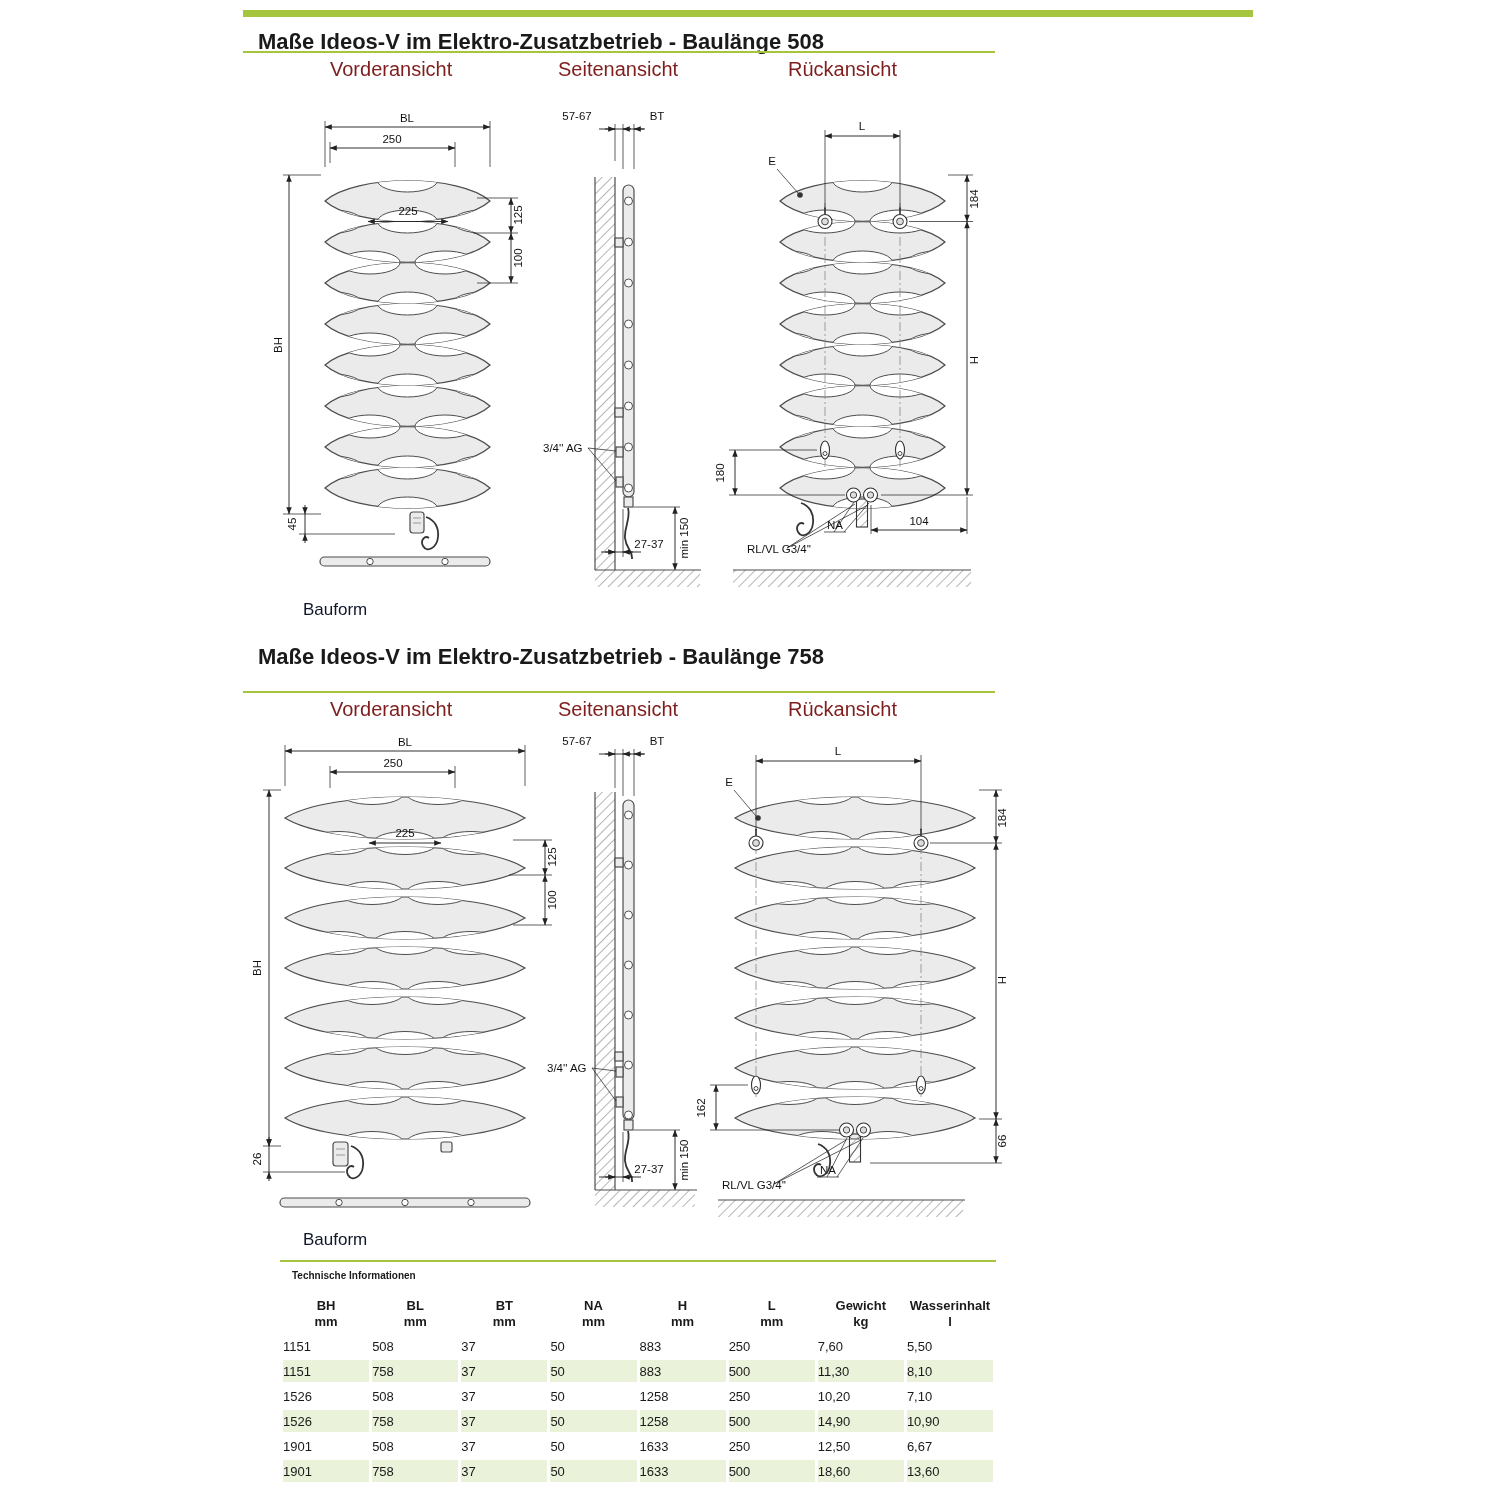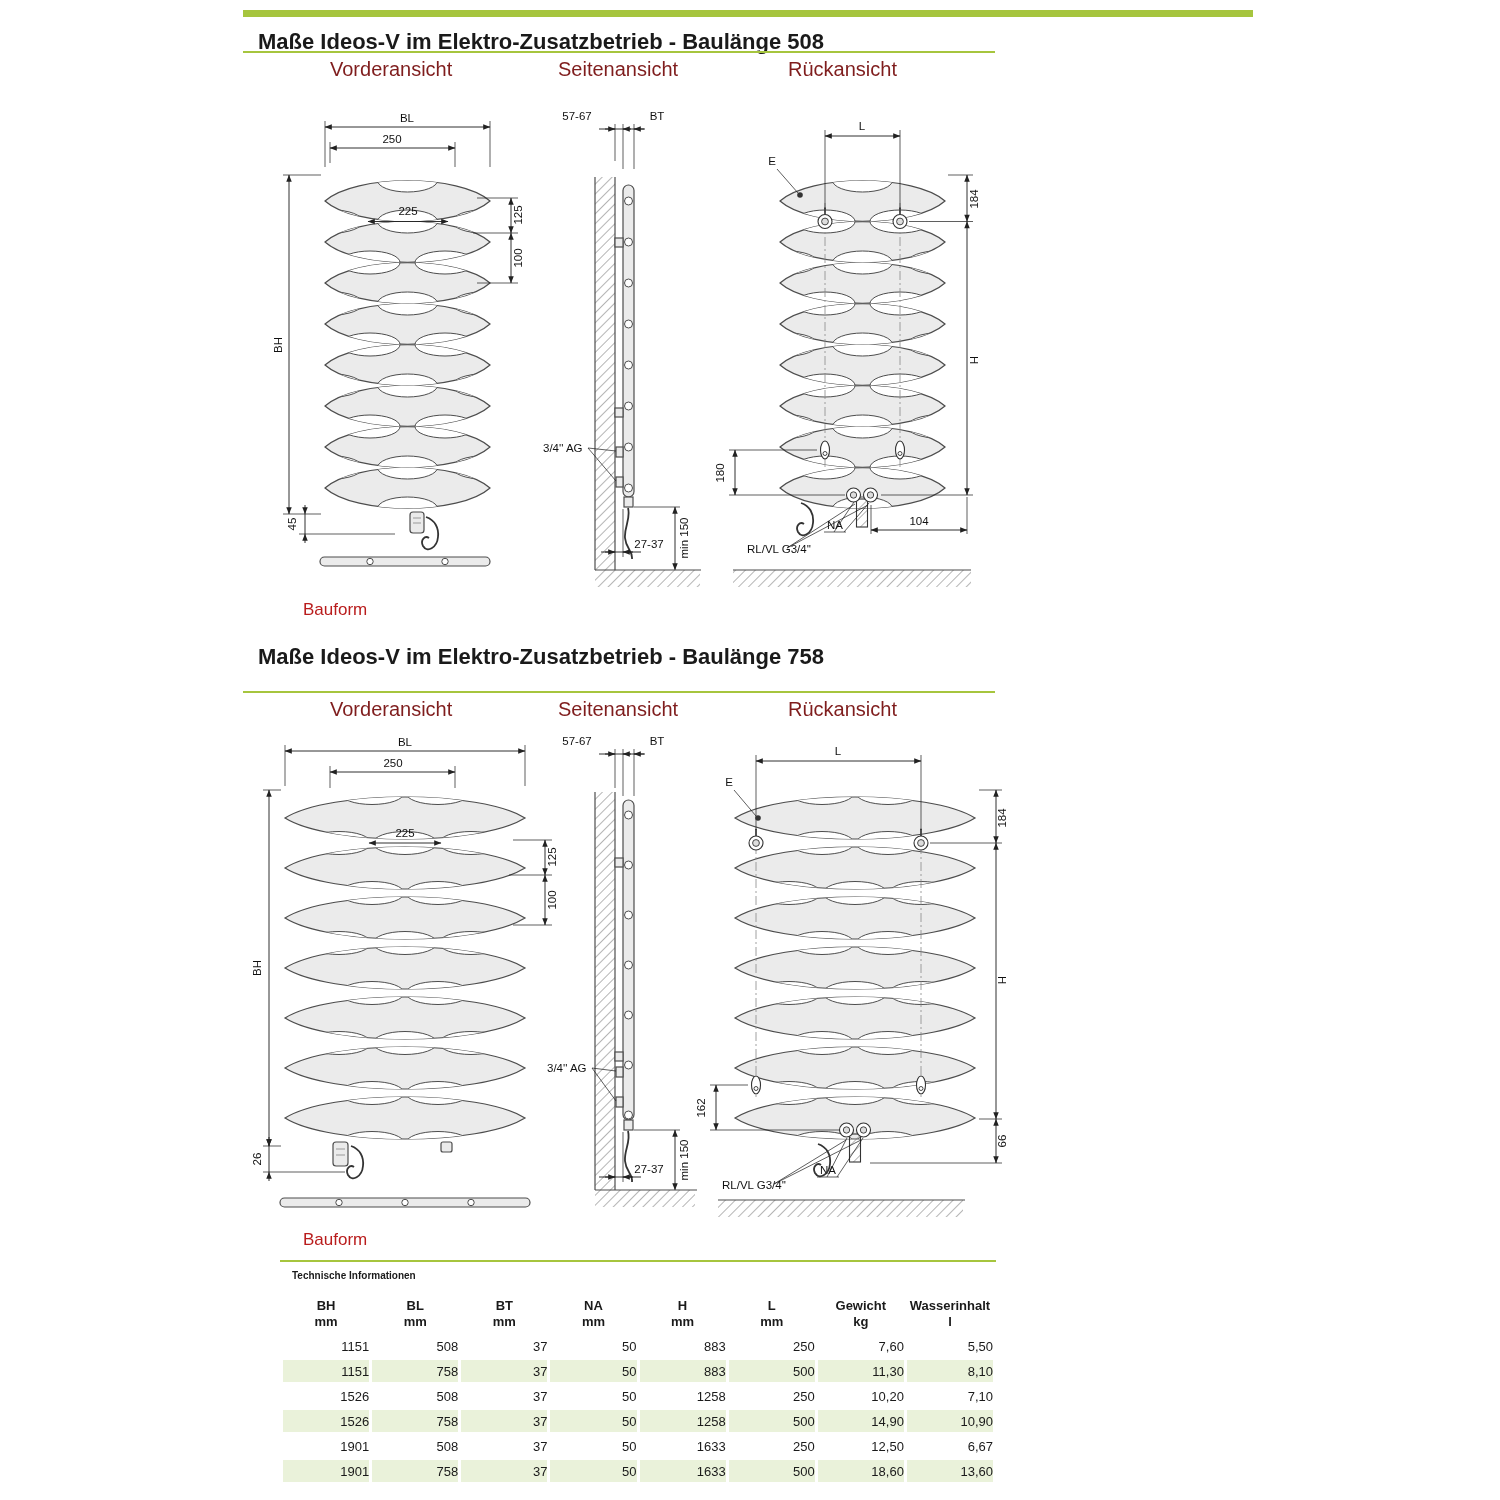--- a/index.html
+++ b/index.html
@@ -3,32 +3,32 @@
 <meta charset="utf-8">
 <style>
   *{margin:0;padding:0;box-sizing:border-box}
   html,body{width:1500px;height:1500px;background:#fff;overflow:hidden;
     font-family:"Liberation Sans",sans-serif;color:#1a1a1a}
   .abs{position:absolute}
   .greenbar{background:var(--accent,#a6c53e)}
   .rule{height:2px;background:var(--accent,#a6c53e)}
   .sec-title{font-size:22px;font-weight:bold;white-space:nowrap}
   .view-label{font-size:20px;color:#7f1d1d;white-space:nowrap}
-  .bauform{font-size:17px;color:#b91c1c}
+  .bauform{font-size:17px;color:#0f172a}
   .tech-title{font-size:10px;font-weight:bold}
   svg text{font-family:"Liberation Sans",sans-serif;font-size:11.5px;fill:#111}
   svg .dim{stroke:#1a1a1a;stroke-width:0.9;fill:none}
   svg .ext{stroke:#1a1a1a;stroke-width:0.7;fill:none}
   svg .cl{stroke:#888;stroke-width:0.8;stroke-dasharray:9 3 2 3;fill:none}
   svg .body{fill:#ebebeb;stroke:#4d4d4d;stroke-width:1.2}
   svg .thin{stroke:#777;stroke-width:0.7;fill:none}
   svg .oline{fill:none;stroke:#4d4d4d;stroke-width:1.2}
   table.tech{border-collapse:separate;border-spacing:3px;table-layout:fixed;width:716px;font-size:13px}
   table.tech th{font-weight:bold;text-align:center;padding:2px 0;vertical-align:top;line-height:16px}
-  table.tech td{text-align:right;height:22px;vertical-align:middle}
+  table.tech td{text-align:left;height:22px;vertical-align:middle}
   table.tech tr.alt td{background:var(--tint,#eaf2da)}
 </style>
 </head>
 <body>
 
 <svg width="0" height="0" style="position:absolute" aria-hidden="true">
   <defs>
     <marker id="arr" viewBox="0 0 10 10" refX="9.5" refY="5" markerWidth="10" markerHeight="8" orient="auto-start-reverse">
       <path d="M0,1.2 L10,5 L0,8.8 Z" fill="#222"></path>
     </marker>

